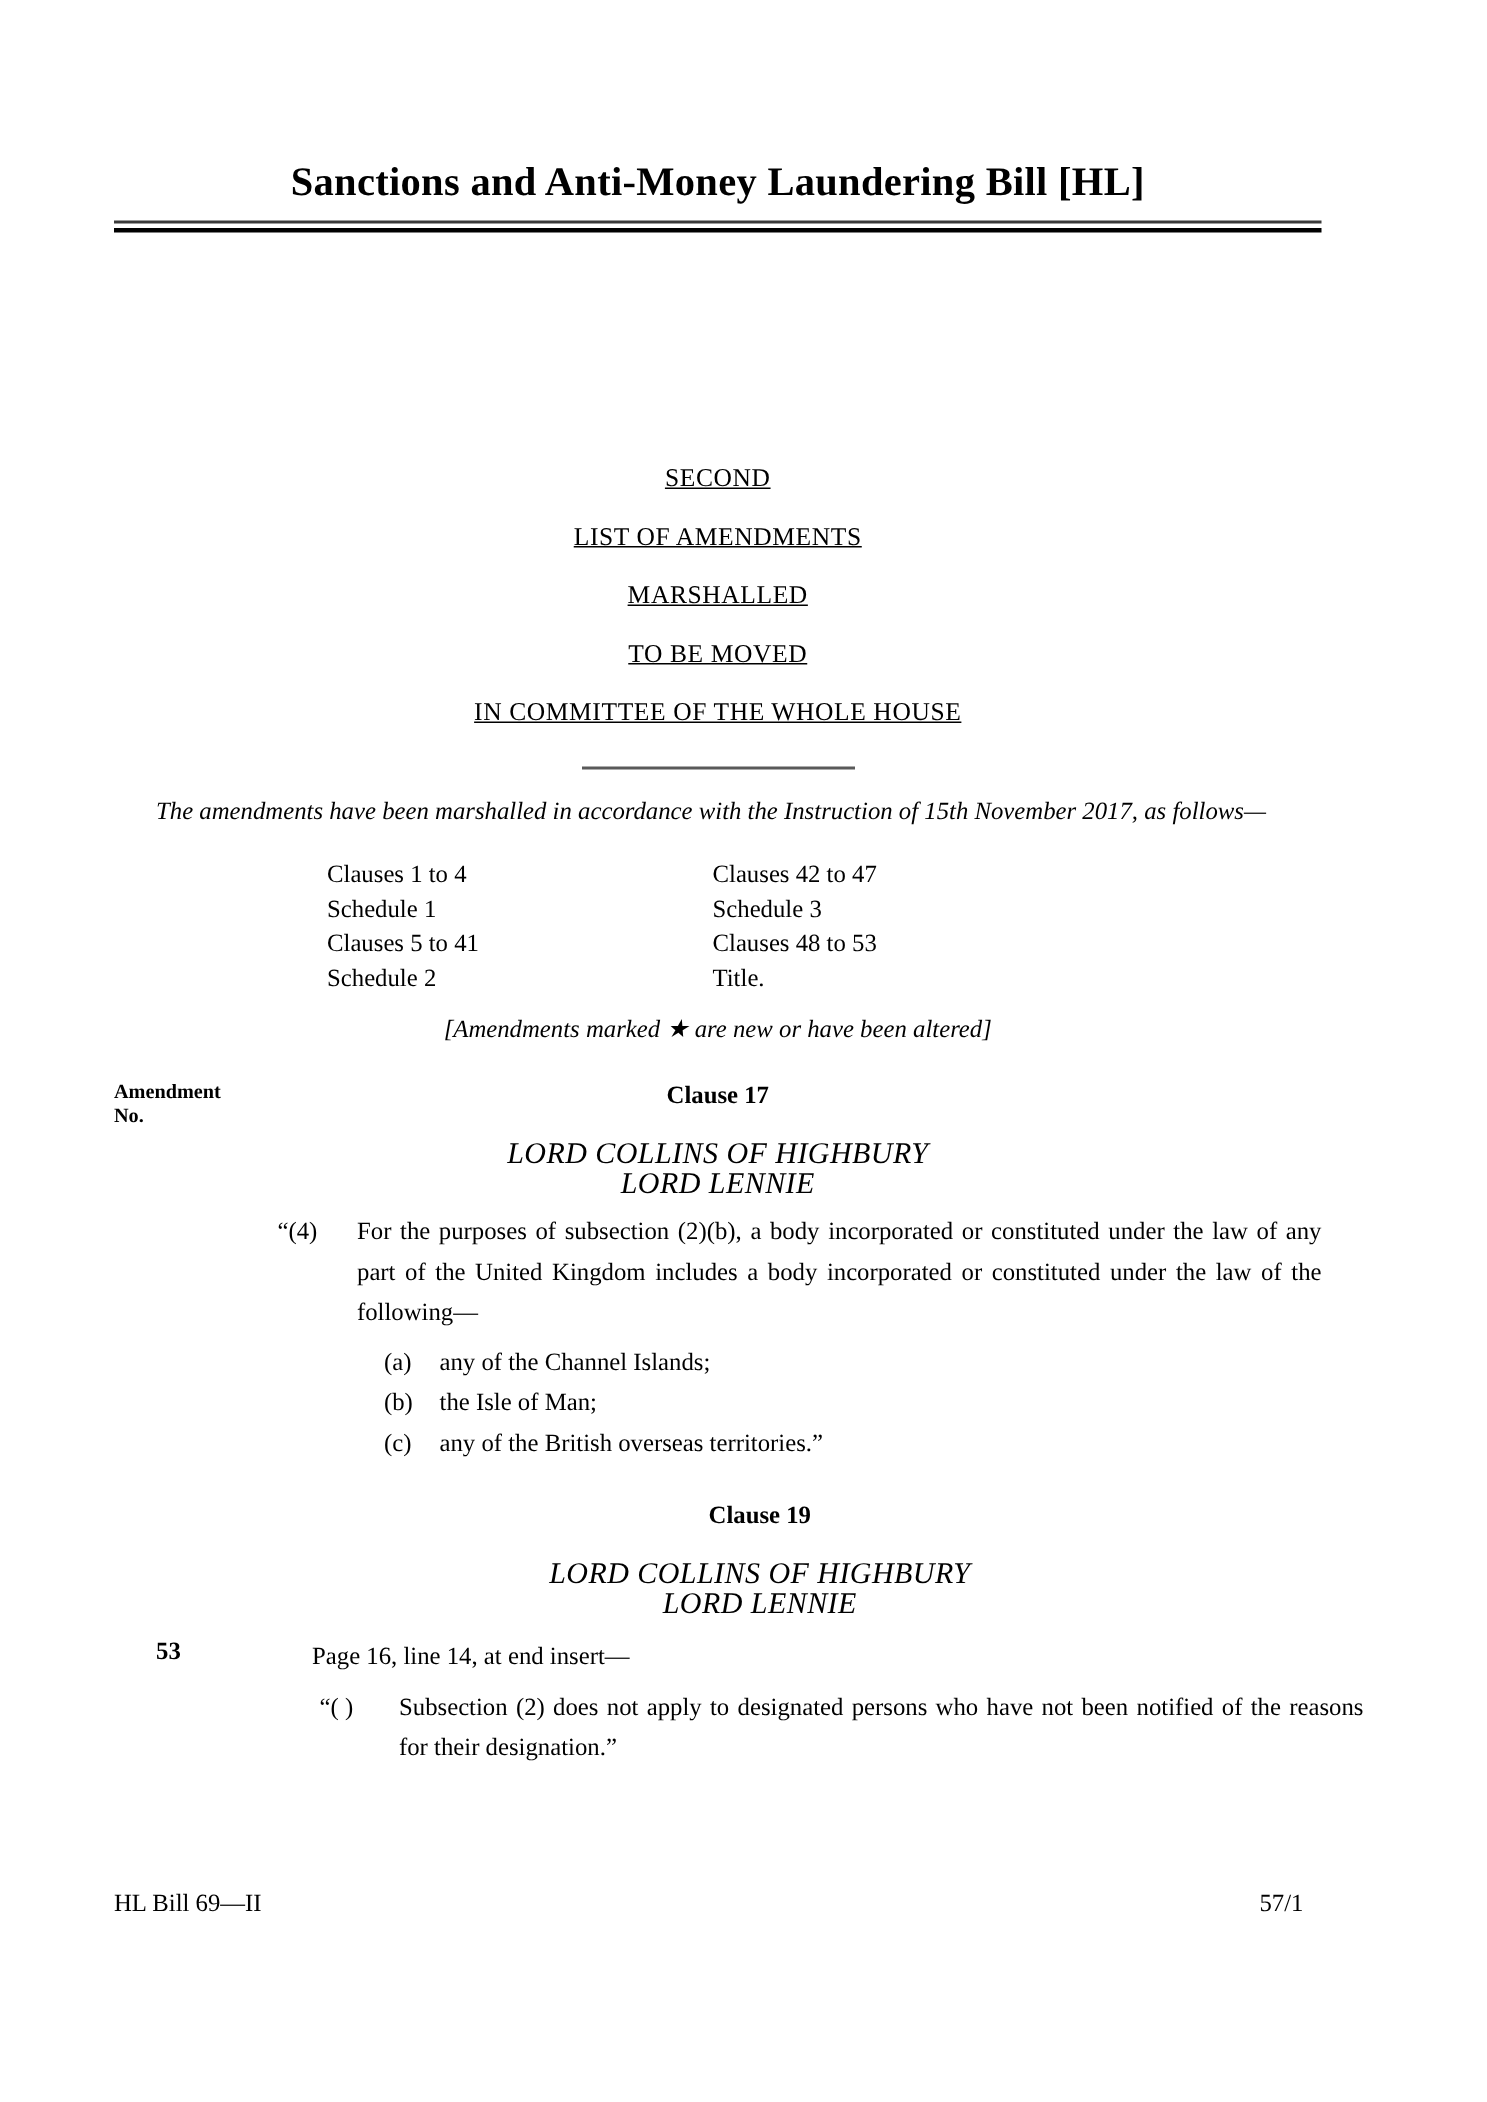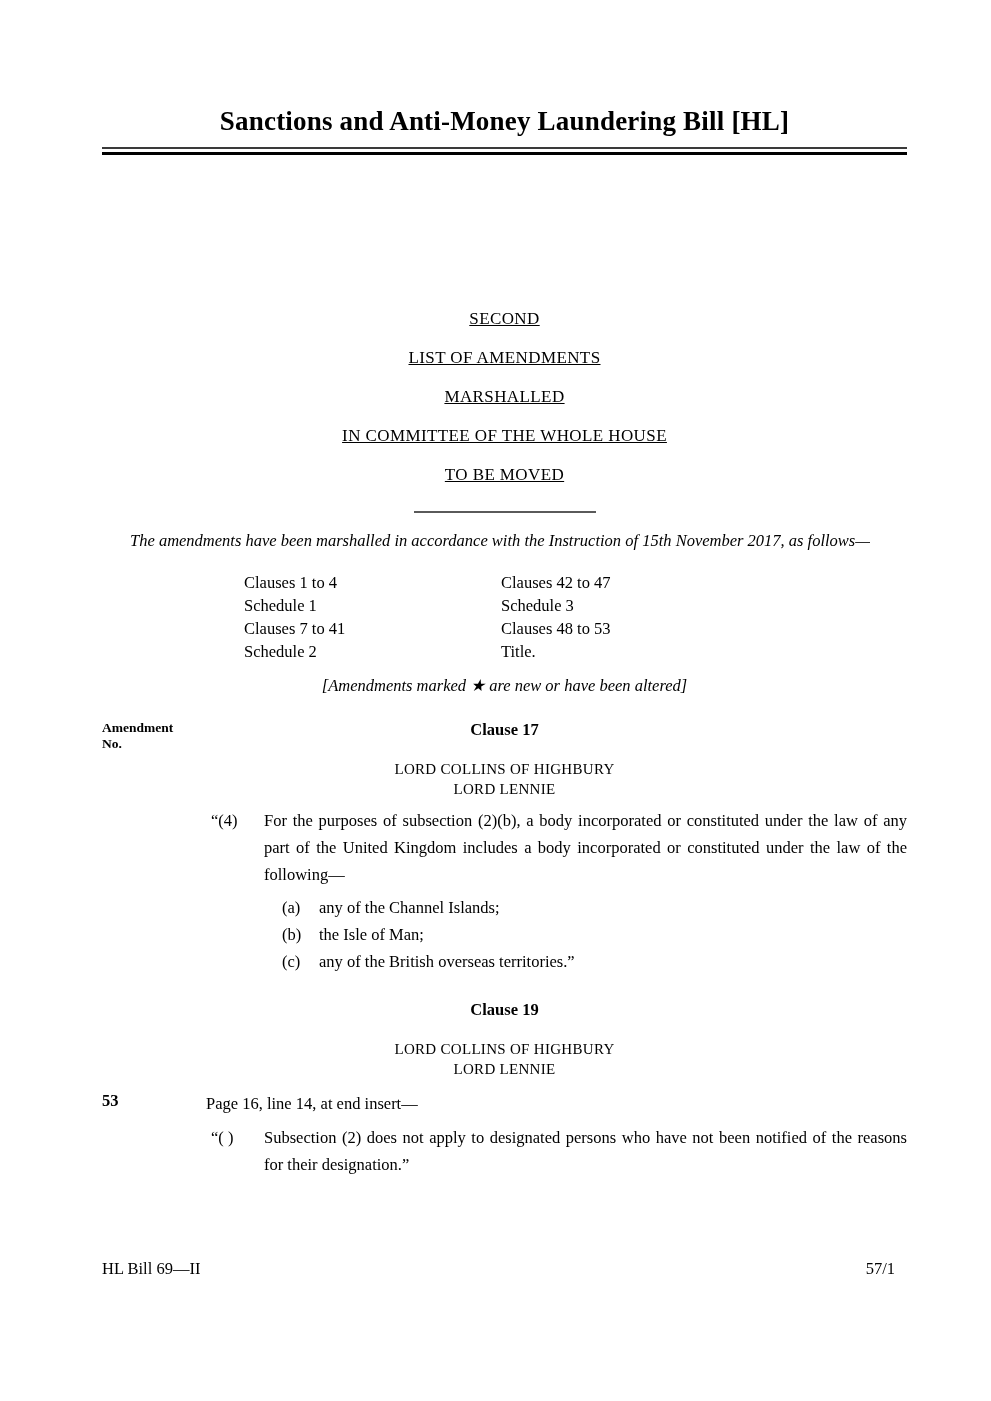--- a/index.html
+++ b/index.html
@@ -5,21 +5,21 @@
   * { margin: 0; padding: 0; box-sizing: border-box; }
   html, body { background: #ffffff; }
   body {
     width: 991px; height: 1401px;
     font-family: "Liberation Serif", "DejaVu Serif", serif;
     color: #000;
     position: relative;
     overflow: hidden;
   }
   .page { position: absolute; inset: 0; background: #fff; }
-  .content { position: absolute; left: 102px; width: 805px; top: 0; height: 1371px; }
+  .content { position: absolute; left: 76px; width: 805px; top: 0; height: 1371px; }
 
   .doc-title {
     position: absolute; top: 106px; left: 0; width: 100%;
     text-align: center; font-size: 27px; font-weight: bold;
     letter-spacing: 0.2px;
   }
   .double-rule {
     position: absolute; top: 147px; left: 0; width: 100%;
     height: 8px;
     border-top: 2px solid #3a3a3a;
@@ -50,24 +50,24 @@
     text-align: center; font-style: italic; font-size: 16.5px;
   }
 
   .amend-no-header {
     position: absolute; top: 720px; left: 0;
     font-weight: bold; font-size: 13.5px; line-height: 16px;
   }
 
   .section { position: absolute; left: 0; width: 100%; }
   .section.s1 { top: 720px; }
-  .section.s2 { top: 1000px; }
+  .section.s2 { top: 1000px; margin-left: 28px; }
 
   .clause-heading { text-align: center; font-weight: bold; font-size: 16.5px; }
-  .sponsors { margin-top: 19px; text-align: center; font-size: 15px; line-height: 20px; letter-spacing: 0.3px; }
+  .sponsors { margin-top: 19px; text-align: center; font-size: 20px; line-height: 20px; letter-spacing: 0.3px; font-style: italic; }
 
   .amendment { margin-top: 12px; position: relative; font-size: 16.5px; }
   .amend-num { position: absolute; left: 0; top: 0; font-weight: bold; }
   .instruction { margin-left: 104px; line-height: 25px; }
 
   .quote { margin-top: 8px; margin-left: 109px; display: flex; font-size: 16.5px; }
   .q-label { flex: 0 0 53px; line-height: 27px; }
   .q-body { flex: 1; text-align: justify; line-height: 27px; }
 
   .subitems { margin-top: 6px; }
@@ -88,33 +88,33 @@
 <div class="page">
   <div class="content">
 
     <div class="doc-title">Sanctions and Anti-Money Laundering Bill [HL]</div>
     <div class="double-rule"></div>
 
     <div class="headings">
       <div class="h-line">SECOND</div>
       <div class="h-line">LIST OF AMENDMENTS</div>
       <div class="h-line">MARSHALLED</div>
+      <div class="h-line">TO BE MOVED</div>
       <div class="h-line">IN COMMITTEE OF THE WHOLE HOUSE</div>
-      <div class="h-line">TO BE MOVED</div>
     </div>
 
     <div class="short-divider"></div>
 
     <div class="marshal-note">The amendments have been marshalled in accordance with the Instruction of 15th November 2017, as follows—</div>
 
     <div class="marshal-order">
       <div class="order-col c1">
         <div>Clauses 1 to 4</div>
         <div>Schedule 1</div>
-        <div>Clauses 7 to 41</div>
+        <div>Clauses 5 to 41</div>
         <div>Schedule 2</div>
       </div>
       <div class="order-col c2">
         <div>Clauses 42 to 47</div>
         <div>Schedule 3</div>
         <div>Clauses 48 to 53</div>
         <div>Title.</div>
       </div>
     </div>
 

